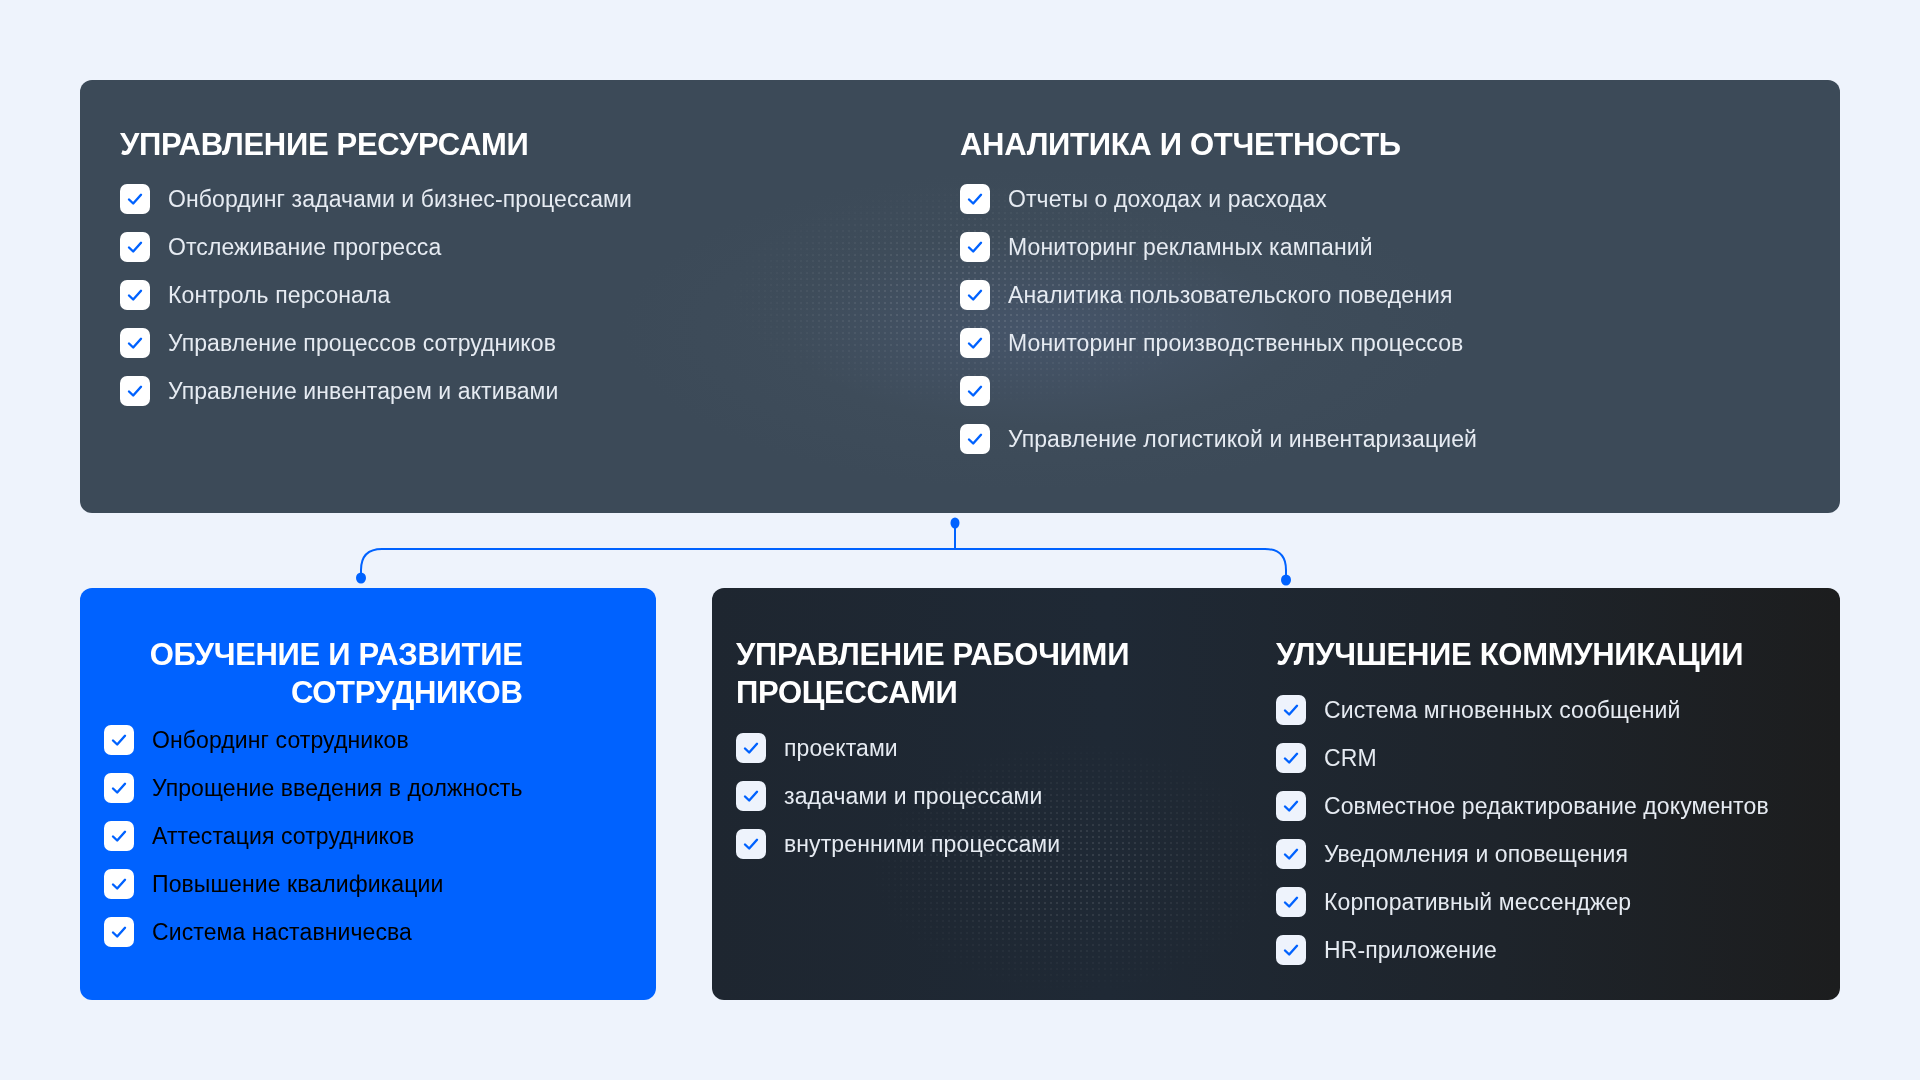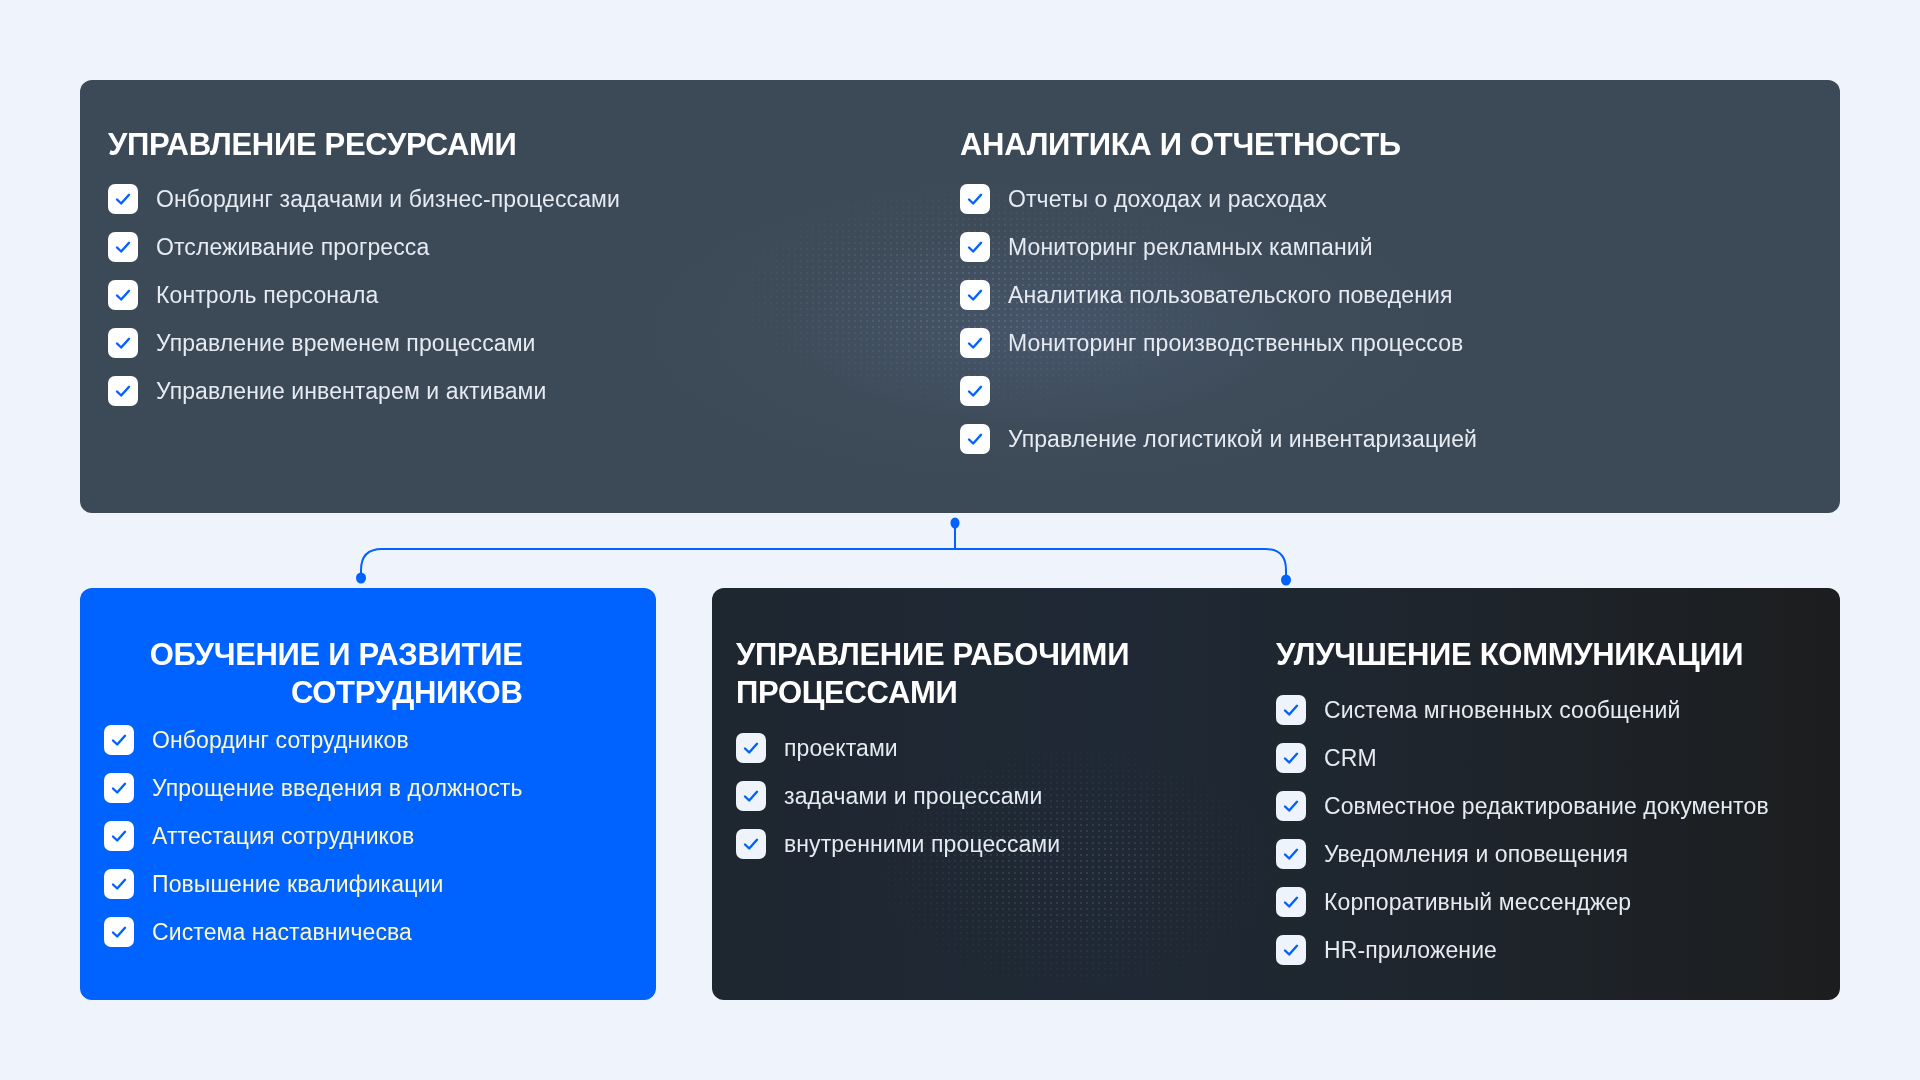--- a/index.html
+++ b/index.html
@@ -33,42 +33,42 @@
   .check {
     width:30px; height:30px; border-radius:7px; background:#ffffff;
     display:flex; align-items:center; justify-content:center; flex:0 0 auto;
   }
   .card-dark .check { background:#eef3fc; }
   .check svg { width:18px; height:18px; }
   .label {
     margin-left:18px; color:#e6ebf2; font-size:23px; font-weight:400;
     white-space:nowrap; letter-spacing:0.1px;
   }
-  .card-blue .label { color:#fef9c3; }
+  .card-blue .label { color:#000000; }
   .connector { position:absolute; left:0; top:0; }
 </style>
 </head>
 <body>
 
 <svg class="connector" width="1920" height="1080" viewBox="0 0 1920 1080">
   <g fill="none" stroke="#0062ff" stroke-width="2">
     <line x1="955" y1="523" x2="955" y2="549"></line>
     <path d="M361 578 L361 570 Q361 549 382 549 L1265 549 Q1286 549 1286 570 L1286 580"></path>
   </g>
   <g fill="#0062ff">
     <ellipse cx="955" cy="523" rx="4.5" ry="5.5"></ellipse>
     <ellipse cx="361" cy="578" rx="5" ry="5.5"></ellipse>
     <ellipse cx="1286" cy="580" rx="5" ry="5.5"></ellipse>
   </g>
 </svg>
 
 <div class="card card-top">
   <div class="dots" style="left:640px; top:100px; width:520px; height:230px; border-radius:50%; -webkit-mask-image:radial-gradient(ellipse at center, #000 20%, transparent 70%); mask-image:radial-gradient(ellipse at center, #000 20%, transparent 70%);"></div>
 
-  <div class="col" style="left:28px; top:46px;">
+  <div class="col" style="left:40px; top:46px;">
     <h2 class="heading">УПРАВЛЕНИЕ РЕСУРСАМИ</h2>
     <ul class="items">
       <li class="item">
         <span class="check">
             <svg viewBox="0 0 18 18">
               <path d="M3 9.5 L7.2 13.5 L15 4.8" fill="none" stroke="#0062ff" stroke-width="2.4" stroke-linecap="round" stroke-linejoin="round"></path>
             </svg>
           </span>
         <span class="label">Онбординг задачами и бизнес-процессами</span>
       </li>
@@ -87,21 +87,21 @@
             </svg>
           </span>
         <span class="label">Контроль персонала</span>
       </li>
       <li class="item">
         <span class="check">
             <svg viewBox="0 0 18 18">
               <path d="M3 9.5 L7.2 13.5 L15 4.8" fill="none" stroke="#0062ff" stroke-width="2.4" stroke-linecap="round" stroke-linejoin="round"></path>
             </svg>
           </span>
-        <span class="label">Управление временем процессами</span>
+        <span class="label">Управление процессов сотрудников</span>
       </li>
       <li class="item">
         <span class="check">
             <svg viewBox="0 0 18 18">
               <path d="M3 9.5 L7.2 13.5 L15 4.8" fill="none" stroke="#0062ff" stroke-width="2.4" stroke-linecap="round" stroke-linejoin="round"></path>
             </svg>
           </span>
         <span class="label">Управление инвентарем и активами</span>
       </li>
     </ul>

